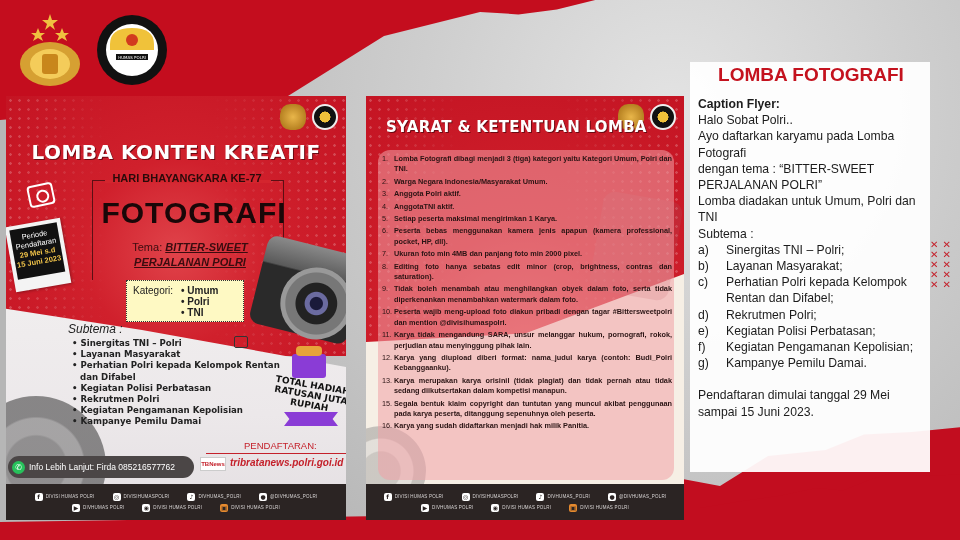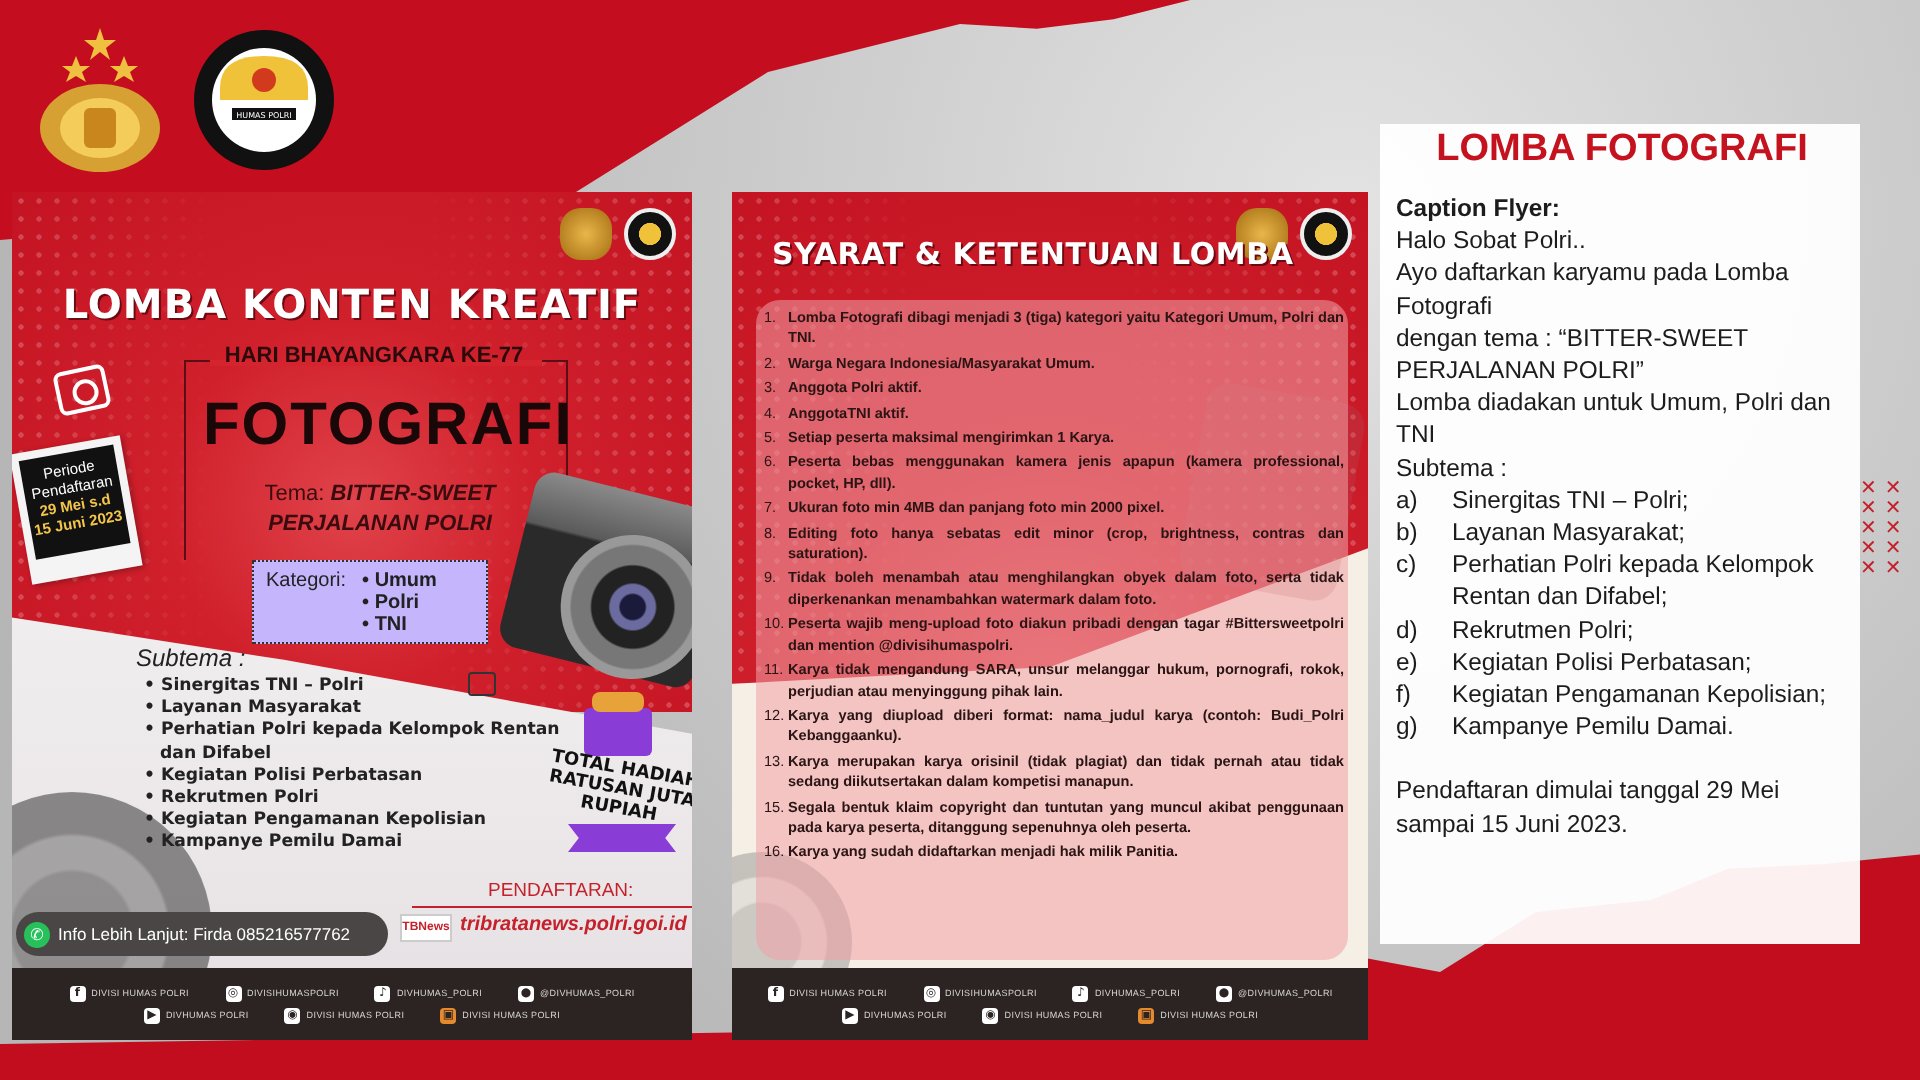--- a/index.html
+++ b/index.html
@@ -114,24 +114,24 @@
   .f1-main {
     position: absolute; left: 0; top: 100px; width: 100%; text-align: center;
     color: #1a0708; font-weight: bold; font-size: 30px;
     font-family: "Liberation Sans", sans-serif; letter-spacing: 1px; margin-left: 18px;
   }
   .f1-tema {
     position: absolute; left: 84px; top: 144px; width: 200px; text-align: center;
     color: #3a0c0f; font-size: 11px; line-height: 15px;
     font-family: "Liberation Sans", sans-serif;
   }
-  .f1-tema b { font-style: italic; }
+  .f1-tema b { font-style: italic; text-decoration: underline; }
   .kategori-box {
     position: absolute; left: 120px; top: 184px; width: 118px; height: 42px;
-    background: #c4b5fd; border: 1px dotted #333;
+    background: #fef9c3; border: 1px dotted #333;
     font-family: "Liberation Sans", sans-serif; font-size: 10px; color: #222;
     display: flex; padding: 4px 6px; gap: 8px;
   }
   .kategori-list { font-weight: bold; line-height: 11px; }
   .kategori-list div::before { content: "• "; }
 
   .polaroid {
     position: absolute; left: 4px; top: 126px; width: 56px; height: 66px;
     background: #f4f4f4; transform: rotate(-10deg);
     box-shadow: 1px 1px 3px rgba(0,0,0,0.3);

